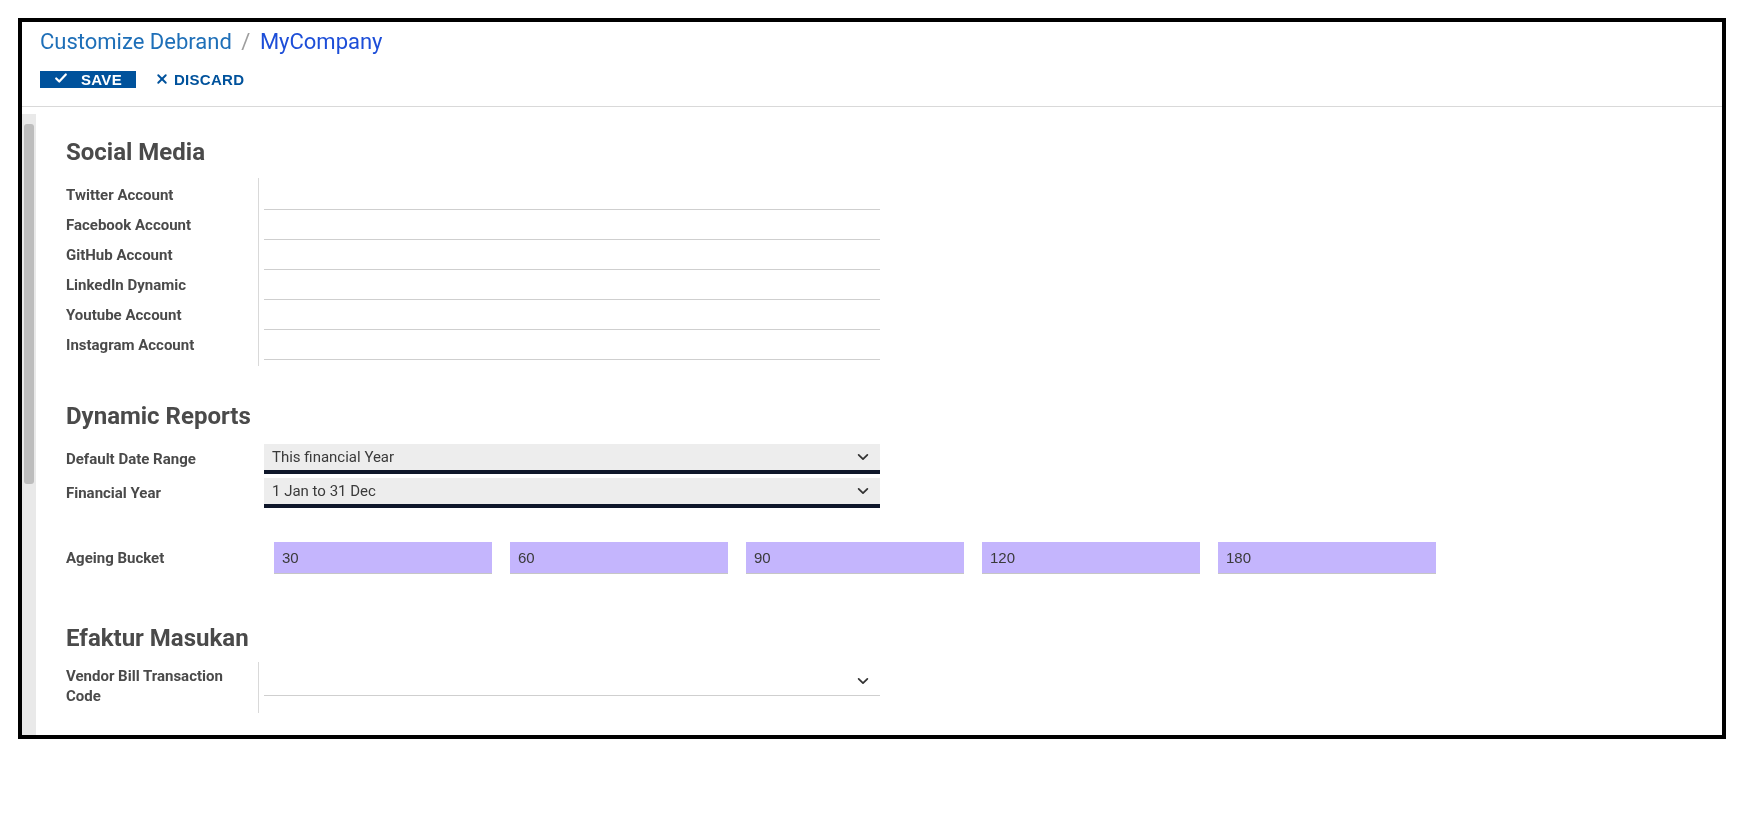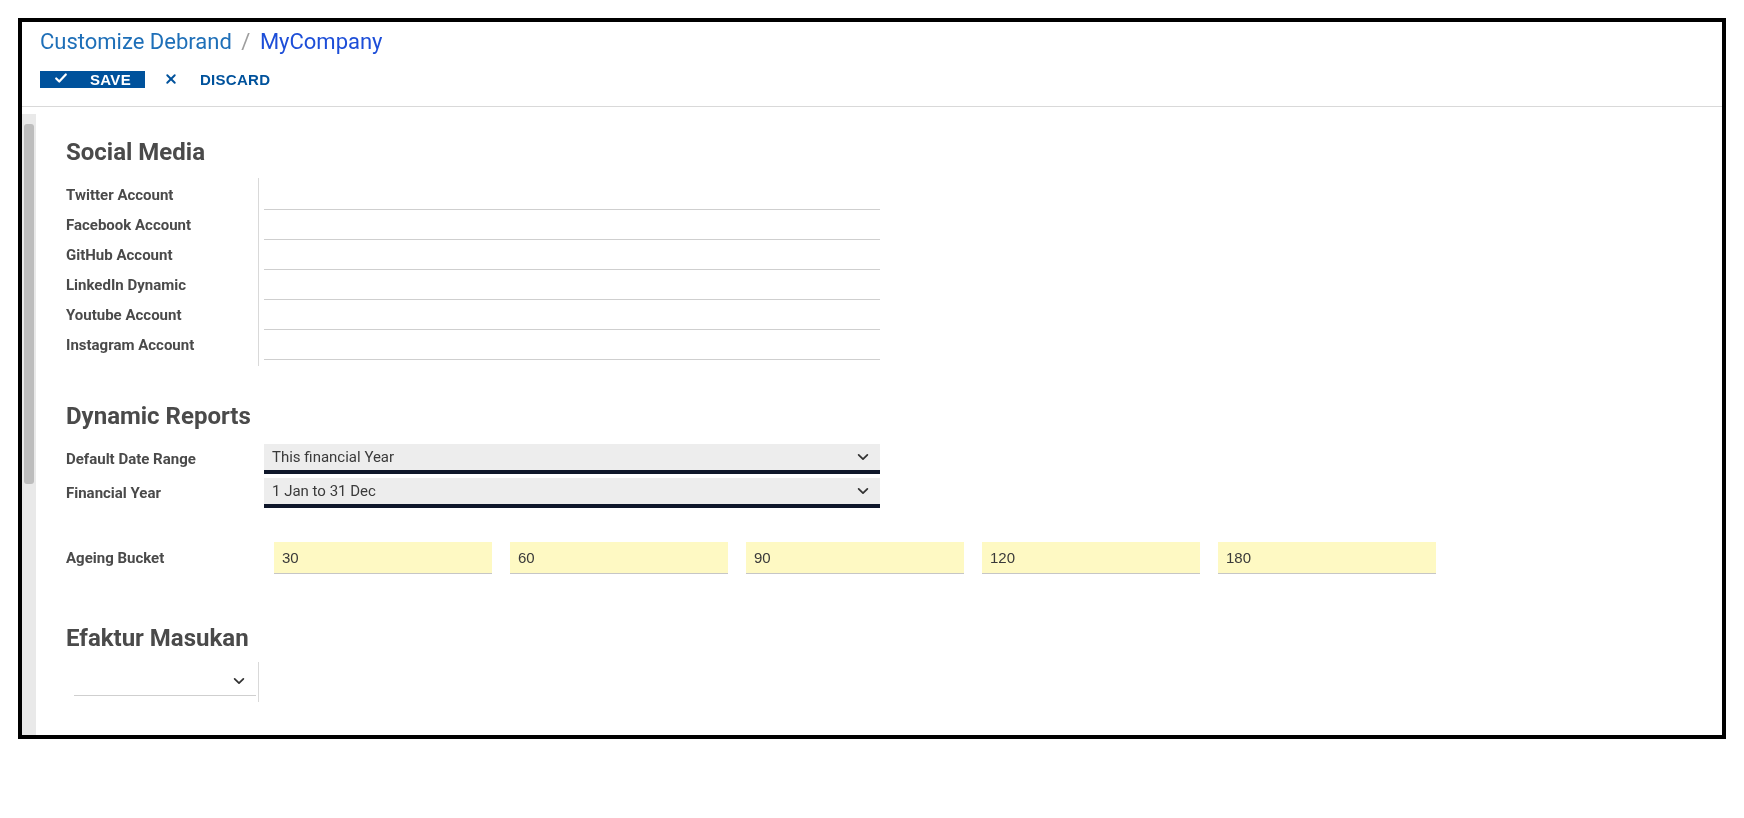--- a/index.html
+++ b/index.html
@@ -37,35 +37,35 @@
   .btn-save {
     background: #00529c;
     color: #fff;
     border: none;
     padding: 0 14px;
     font-size: 15px;
     font-weight: 700;
     letter-spacing: .3px;
     display: inline-flex;
     align-items: center;
-    gap: 22px;
+    gap: 13px;
     cursor: pointer;
   }
   .btn-save svg { width: 14px; height: 14px; }
   .btn-discard {
     background: transparent;
     color: #00529c;
     border: none;
     padding: 6px 8px;
     font-size: 15px;
     font-weight: 700;
     letter-spacing: .3px;
     display: inline-flex;
     align-items: center;
-    gap: 23px;
+    gap: 6px;
     cursor: pointer;
   }
   .btn-discard svg { width: 12px; height: 12px; }
 
   .scroll-area {
     position: absolute;
     top: 92px; bottom: 0; left: 0; right: 0;
     overflow-y: auto;
     padding: 0 0 20px 0;
   }
@@ -160,21 +160,21 @@
   }
 
   .ageing-row {
     display: grid;
     grid-template-columns: 190px repeat(5, 218px);
     column-gap: 18px;
     align-items: center;
     margin-top: 34px;
   }
   .age-input {
-    background: #fef9c3;
+    background: #c4b5fd;
     border: none;
     border-bottom: 1px solid #c6c6c6;
     height: 32px;
     font-size: 15px;
     padding: 0 8px;
     outline: none;
     color: #3a3a3a;
   }
 
   
@@ -293,20 +293,23 @@
         <div class="dr-label">Ageing Bucket</div>
         <input class="age-input" value="30" style="">
         <input class="age-input" value="60" style="">
         <input class="age-input" value="90" style="">
         <input class="age-input" value="120" style="">
         <input class="age-input" value="180" style="">
       </div>
 
       <div class="section-title" style="margin-top:50px">Efaktur Masukan</div>
       <div class="ef-row">
+        <div class="ef-label">
+          <span>Vendor Bill Transaction Code</span>
+        </div>
         <div class="ef-input">
           <span><svg viewBox="0 0 16 16" fill="none" stroke="#333" stroke-width="2" stroke-linecap="round" stroke-linejoin="round">
                 <polyline points="3,5.5 8,10.5 13,5.5"></polyline>
               </svg></span>
         </div>
       </div>
 
     </div>
   </div>
 

